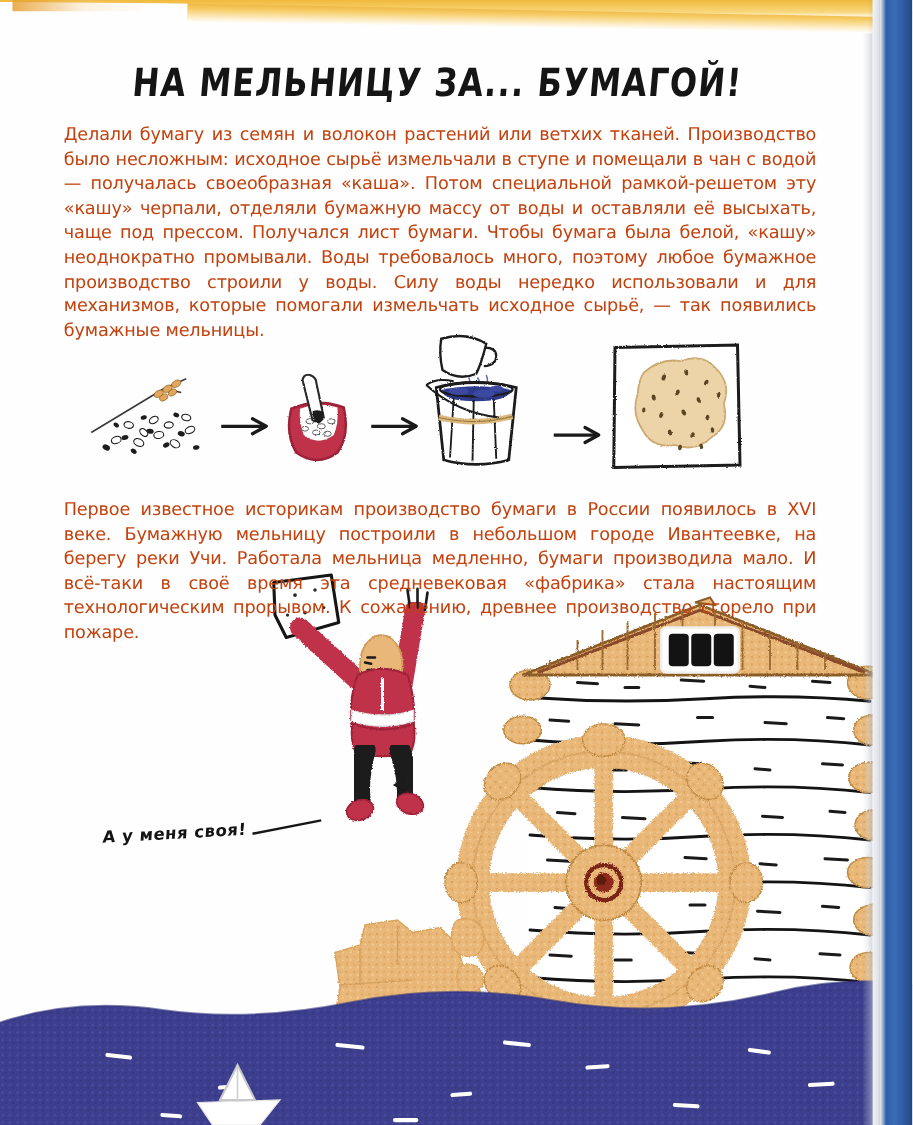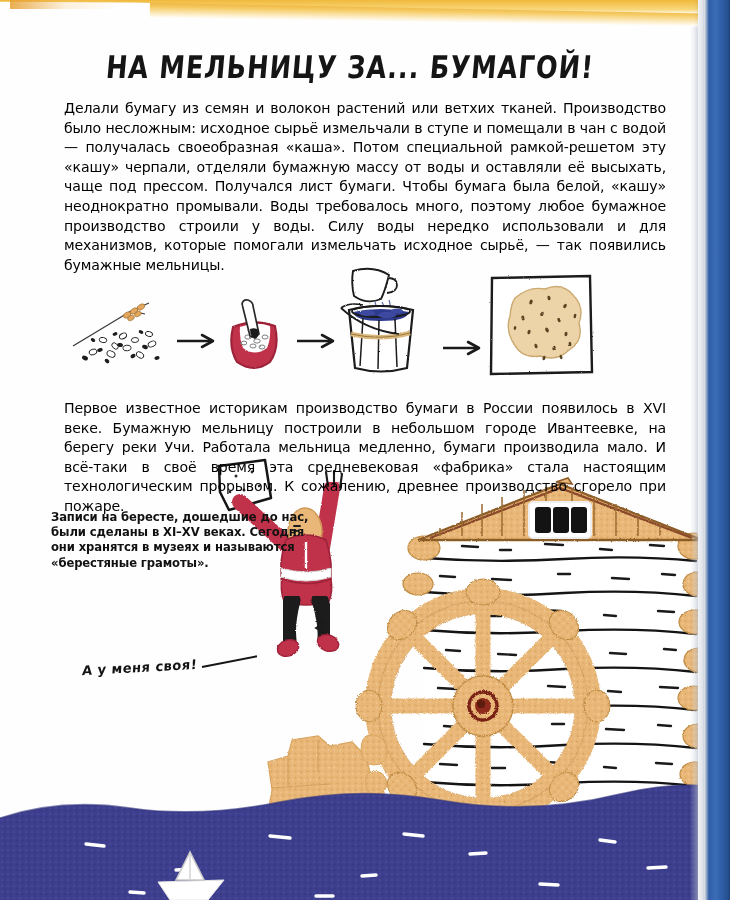--- a/index.html
+++ b/index.html
@@ -67,25 +67,25 @@
     font-weight:700;
     font-size:25.5px;
     letter-spacing:1.1px;
     color:#151515;
     transform:skewX(-5deg) scaleY(1.22);
     transform-origin:center center;
     white-space:nowrap;
   }
   .para{
     position:absolute;
-    left:64px;
+    left:51px;
     width:602px;
     font-size:14.1px;
     line-height:19.6px;
-    color:#000000;
+    color:#c2410c;
     text-align:justify;
     text-justify:inter-word;
     letter-spacing:-0.12px;
     font-family:"DejaVu Sans", sans-serif;
   }
   #para1{top:99px;}
   #para2{top:399px;}
   .note{
     position:absolute;left:51px;top:510px;width:258px;
     font-size:11.6px;
@@ -278,21 +278,20 @@
             <ellipse cx="499" cy="96" rx="1.5" ry="2.3" transform="rotate(14 499 96)"></ellipse>
             <ellipse cx="516" cy="95" rx="1.4" ry="2.2" transform="rotate(-20 516 95)"></ellipse>
             <ellipse cx="470" cy="66" rx="1.3" ry="2" transform="rotate(10 470 66)"></ellipse>
           </g>
         </g>
       </svg>
     </div>
 
     <div class="para" id="para2">Первое известное историкам производство бумаги в России появилось в XVI веке. Бумажную мельницу построили в небольшом городе Ивантеевке, на берегу реки Учи. Работала мельница медленно, бумаги производила мало. И всё-таки в своё время эта средневековая «фабрика» стала настоящим технологическим прорывом. К сожалению, древнее производство сгорело при пожаре.</div>
 
-    <div class="note">Записи на бересте, дошедшие до нас, были сделаны в XI–XV веках. Сегодня они хранятся в музеях и называются «берестяные грамоты».</div>
   </div>
 
   <div class="scene">
     <svg width="730" height="460" viewBox="0 0 730 460">
       <defs>
         <filter id="grain" x="-10%" y="-10%" width="120%" height="120%">
           <feTurbulence type="fractalNoise" baseFrequency="0.7" numOctaves="4" result="g"></feTurbulence>
           <feDisplacementMap in="SourceGraphic" in2="g" scale="2.2" xChannelSelector="R" yChannelSelector="G"></feDisplacementMap>
         </filter>
         <filter id="grainStrong" x="-10%" y="-10%" width="120%" height="120%">

